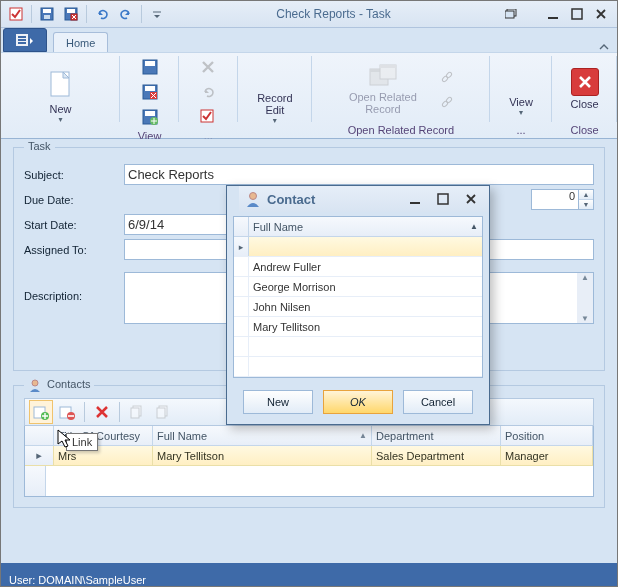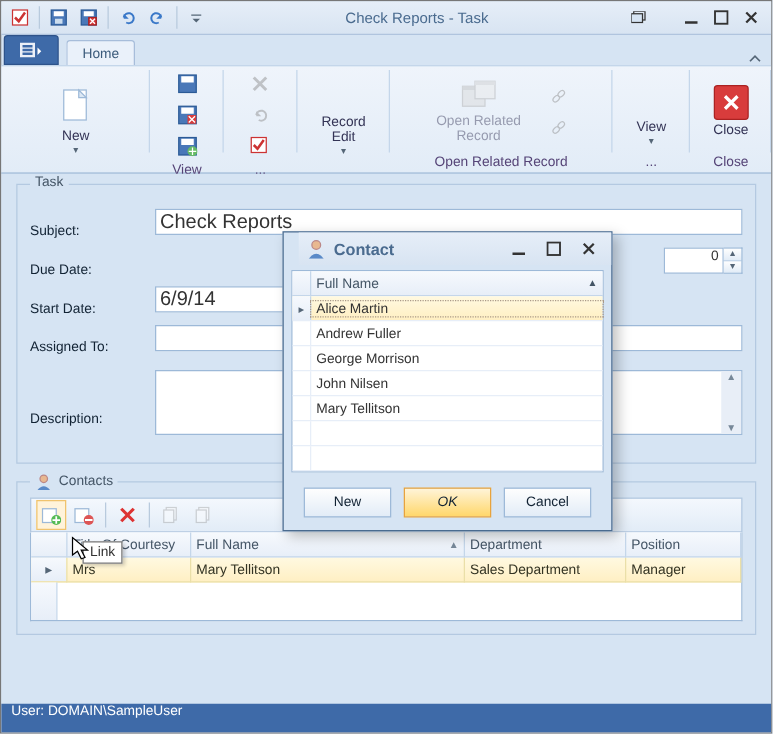--- a/index.html
+++ b/index.html
@@ -87,22 +87,22 @@
   .rbtn.disabled { opacity:0.45;}
   .drop-ar { font-size:8px; margin-top:-2px; color:#567;}
   .rbtn.close-btn .ic { background:#d83c3c; border:1px solid #a22; border-radius:3px; width:26px; height:26px; display:flex; align-items:center; justify-content:center;}
   
   
   .client { position:absolute; left:0; right:0; top:138px; bottom:23px; background:#d6e4f3; padding:8px 12px 0; }
   
   .groupbox { border:1px solid #b4c9e1; position:relative; padding:12px 10px 10px; background:#d6e4f3; }
   .groupbox .legend { position:absolute; top:-8px; left:10px; padding:0 4px; background:#d6e4f3; color:#456; font-size:11px;text-align:center;}
   .form-row { display:flex; align-items:center; margin:4px 0;}
-  .form-row .lbl { width:100px; color:#123;margin-top:15px; }
-  .field { flex:1; height:19px; background:#fff; border:1px solid #9db9d8; display:flex; align-items:center; padding:0 3px; font-size:16px; }
+  .form-row .lbl { width:100px; color:#123; }
+  .field { flex:1; height:19px; background:#fff; border:1px solid #9db9d8; display:flex; align-items:center; padding:0 3px; font-size:13px; }
   .field.short{ width:104px; flex:none;}
   .spin-cell { margin-left:auto; display:flex; align-items:center;}
   .spin-input { width:40px; height:19px; background:#fff; border:1px solid #9db9d8; text-align:right; padding:0 3px; font-size:11px;}
   .spin-btns{ display:flex; flex-direction:column; border:1px solid #9db9d8; border-left:none;}
   .spin-btns div{width:14px;height:9px; background:linear-gradient(#fefefe,#e2ecf7); display:flex; align-items:center; justify-content:center; font-size:7px; color:#567;}
   .spin-btns div+div{border-top:1px solid #c4d6ea;}
   .memo { background:#fff; border:1px solid #9db9d8; height:50px; overflow:auto;}
   .memo-scroll{ width:16px; background:#e8eef7; float:right; height:100%; display:flex; flex-direction:column; align-items:center; justify-content:space-between; font-size:8px; color:#789;}
   .contacts-box{ margin-top:14px;}
   .contacts-box .legend svg{display:inline-block; vertical-align:middle; margin-right:2px;}
@@ -154,21 +154,21 @@
   .dlg-li .ind{width:14px; height:100%; border-right:1px solid #e7eef8; display:flex; align-items:center; justify-content:center; color:#567; font-size:9px;}
   .dlg-li .ind.cur{ background:linear-gradient(#f6f9fd,#e7eef8); border-right-color:#c4d6ea;}
   .dlg-li .txt{flex:1; padding:0 4px; font-size:11px;}
   .dlg-li.sel{ background:linear-gradient(#fff9e1,#ffefc2);}
   .dlg-li.sel .txt{ outline:1px dotted #a98;}
   .dlg-btns{ display:flex; gap:10px; justify-content:center; padding:8px 0 10px;}
   .dlgbtn{ width:68px; height:22px; border:1px solid #9db9d8; background:linear-gradient(#fefefe,#e2ecf7); display:flex; align-items:center; justify-content:center; font-size:11px; color:#123;}
   .dlgbtn.primary{ border-color:#e8a33d; background:linear-gradient(#fff4d8,#ffd76b);font-style:italic;}
   
   
-  .statusbar{position:absolute; left:0; right:0; bottom:0; height:23px; background:#3e6aa8; color:#fff; display:flex; align-items:flex-start; padding:0 8px; font-size:11px;}
+  .statusbar{position:absolute; left:0; right:0; bottom:0; height:23px; background:#3e6aa8; color:#fff; display:flex; align-items:flex-end; padding:0 8px; font-size:11px;}
 </style>
 </head>
 <body>
 
 <div class="app">
 
   <div class="titlebar">
     <div class="qat">
       <div class="qat-btn">
         <svg width="14" height="14">
@@ -532,21 +532,20 @@
     <div class="dlg-list">
       <div class="dlg-list-head">
         <div class="ind"></div>
         <div class="hd">
             <span>Full Name</span>
             <span class="sort">▲</span>
           </div>
       </div>
       <div class="dlg-li sel">
           <div class="ind cur">▸</div>
-          <div class="txt">Alice Martin</div>
         </div>
       <div class="dlg-li">
           <div class="ind"></div>
           <div class="txt">Andrew Fuller</div>
         </div>
       <div class="dlg-li">
           <div class="ind"></div>
           <div class="txt">George Morrison</div>
         </div>
       <div class="dlg-li">

